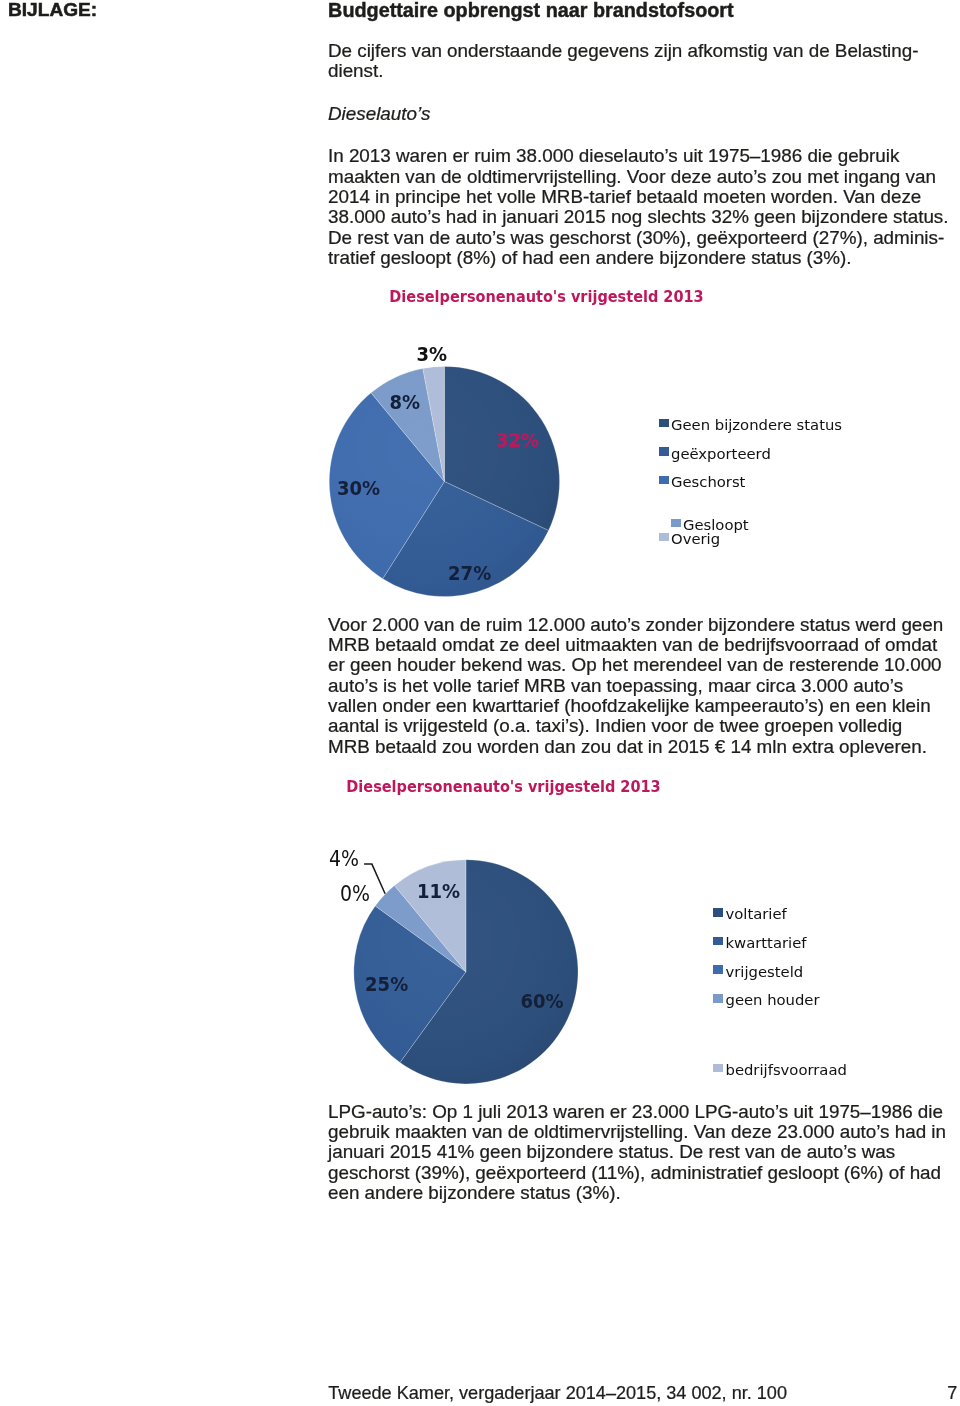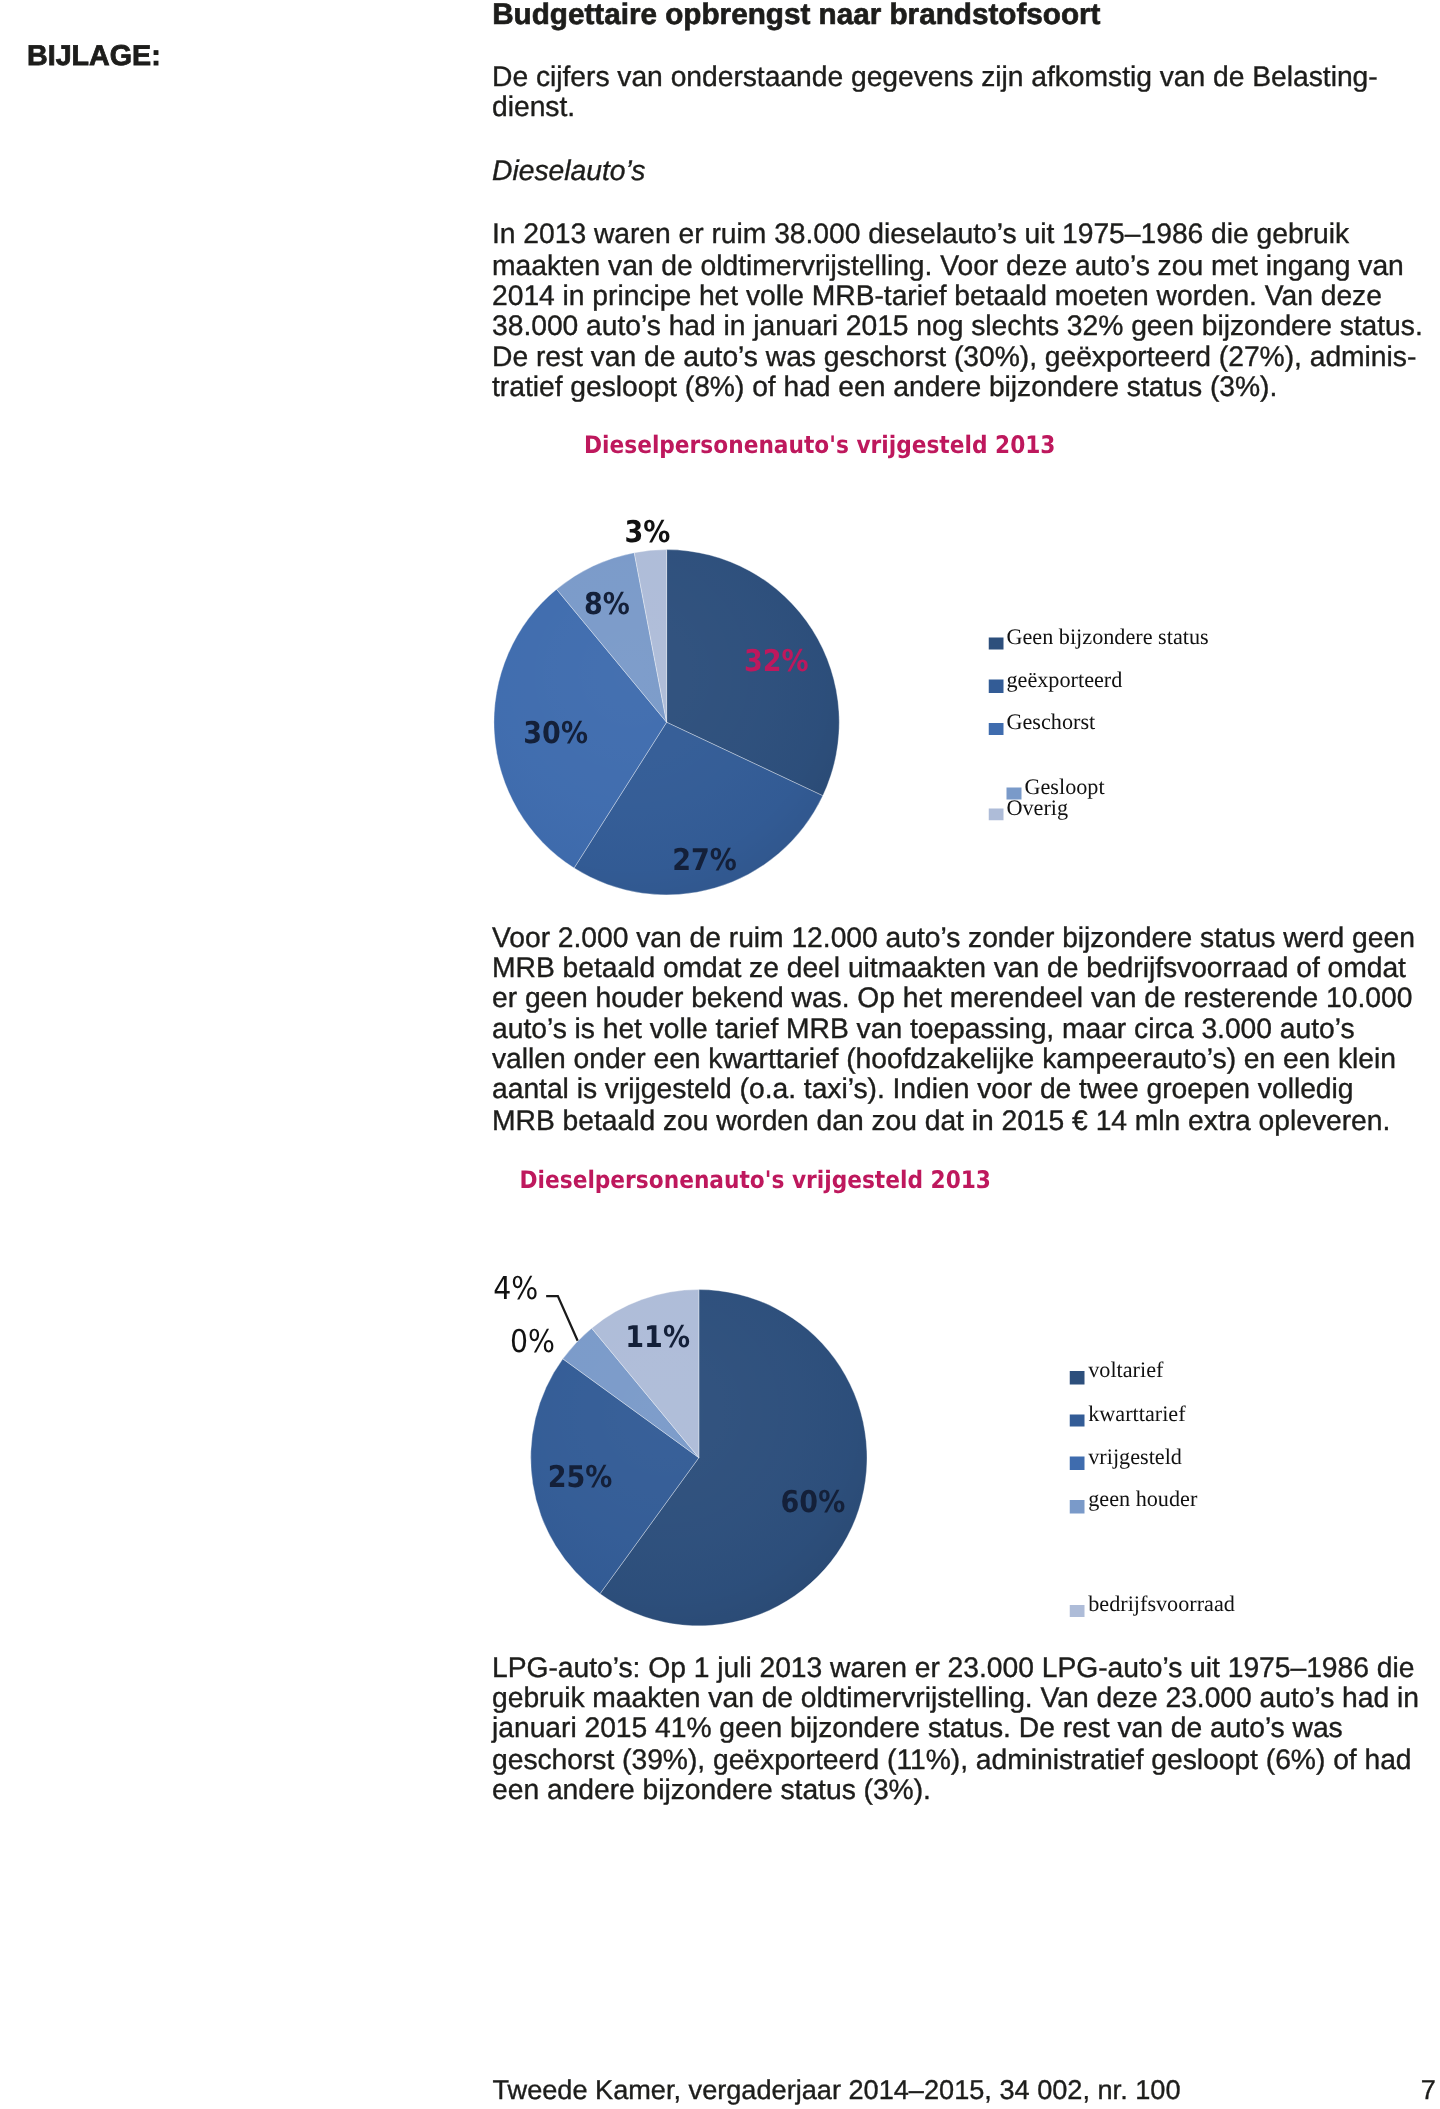--- a/index.html
+++ b/index.html
@@ -1,34 +1,34 @@
 <!DOCTYPE html>
 <html><head>
 <meta charset="utf-8">
 <style>
   html,body{margin:0;padding:0;background:#ffffff;}
   body{width:960px;height:1406px;position:relative;overflow:hidden;-webkit-font-smoothing:antialiased;
        font-family:"Liberation Sans",sans-serif;color:#1d1d1b;}
   .abs{position:absolute;transform:translateZ(0);}
   .tline{white-space:pre;}
   body,.abs{-webkit-font-smoothing:antialiased;}
-  #bijlage-label{-webkit-text-stroke:0.55px #1d1d1b;left:18px;top:0.4px;font-size:19.1px;font-weight:bold;line-height:20.3px;margin-top:28px;}
+  #bijlage-label{-webkit-text-stroke:0.55px #1d1d1b;left:8px;top:0.4px;font-size:19.1px;font-weight:bold;line-height:20.3px;}
   #doc-title{-webkit-text-stroke:0.45px #1d1d1b;left:328.1px;top:0.1px;font-size:19.8px;font-weight:bold;line-height:20.3px;}
   .body-par{-webkit-text-stroke:0.24px #1d1d1b;left:328px;width:650px;font-size:18.85px;line-height:20.3px;text-align:left;
             letter-spacing:-0.02px;word-spacing:0px;}
   .italic-head{-webkit-text-stroke:0.24px #1d1d1b;left:328px;font-size:18.85px;font-style:italic;line-height:20.3px;}
   #footer-line{-webkit-text-stroke:0.24px #1d1d1b;left:328.3px;top:1383.2px;font-size:18.1px;line-height:20.3px;}
   #page-num{-webkit-text-stroke:0.24px #1d1d1b;left:947.2px;top:1383.2px;font-size:18.1px;line-height:20.3px;}
   .chart{position:absolute;}
   .chart svg{display:block;}
   .ctitle{transform:translateZ(0);font-family:"DejaVu Sans Condensed","DejaVu Sans",sans-serif;font-weight:bold;
           font-size:16.1px;line-height:20.2px;color:#be185d;text-align:center;}
   .ctitle div{white-space:pre;}
   .legend{position:absolute;transform:translateZ(0);font-family:"DejaVu Sans",sans-serif;font-size:14.8px;line-height:14.8px;color:#111111;}
-  .legend-row{position:absolute;display:flex;align-items:flex-end;white-space:nowrap;font-family:Liberation Serif, serif;}
+  .legend-row{position:absolute;display:flex;align-items:flex-start;white-space:nowrap;}
   .swatch{width:10.0px;height:8.8px;display:inline-block;flex:none;margin-right:2.1px;position:relative;top:0.6px;}
   .plabel{position:absolute;transform:translateZ(0);font-family:"DejaVu Sans Condensed","DejaVu Sans",sans-serif;font-weight:bold;
           font-size:20px;line-height:20px;color:#142039;white-space:nowrap;}
 </style>
 </head>
 <body>
 
 <div class="abs" id="bijlage-label">BIJLAGE:</div>
 <div class="abs" id="doc-title">Budgettaire opbrengst naar brandstofsoort</div>
 
@@ -84,21 +84,21 @@
         <span class="swatch" style="background: rgb(122, 154, 201);"></span>
         <span>Gesloopt</span>
       </div>
       <div class="legend-row" style="top: 114px;">
         <span class="swatch" style="background: rgb(174, 188, 216);"></span>
         <span>Overig</span>
       </div>
     </div>
 <div class="plabel" style="left: 176px; top: 145.9px; color: #be185d;">32%</div>
     <div class="plabel" style="left: 128.1px; top: 279px; color: rgb(20, 32, 57);">27%</div>
-    <div class="plabel" style="left: 16.9px; top: 194.3px; color: rgb(20, 32, 57); margin-left: 12px;">30%</div>
+    <div class="plabel" style="left: 16.9px; top: 194.3px; color: rgb(20, 32, 57);">30%</div>
     <div class="plabel" style="left: 69.4px; top: 107.6px; color: rgb(20, 32, 57);">8%</div>
     <div class="plabel" style="left: 96.4px; top: 59.8px; color: rgb(17, 17, 17);">3%</div>
   </div>
 
 <div class="abs body-par" style="top:614.9px;">
     <div class="tline">Voor 2.000 van de ruim 12.000 auto’s zonder bijzondere status werd geen</div>
     <div class="tline">MRB betaald omdat ze deel uitmaakten van de bedrijfsvoorraad of omdat</div>
     <div class="tline">er geen houder bekend was. Op het merendeel van de resterende 10.000</div>
     <div class="tline">auto’s is het volle tarief MRB van toepassing, maar circa 3.000 auto’s</div>
     <div class="tline">vallen onder een kwarttarief (hoofdzakelijke kampeerauto’s) en een klein</div>

